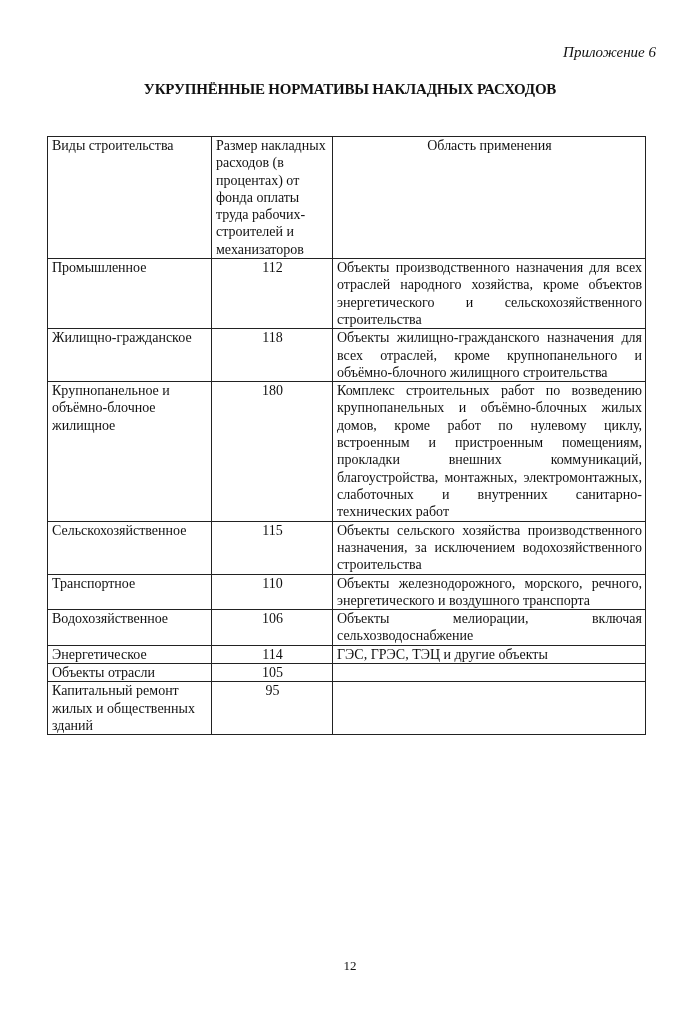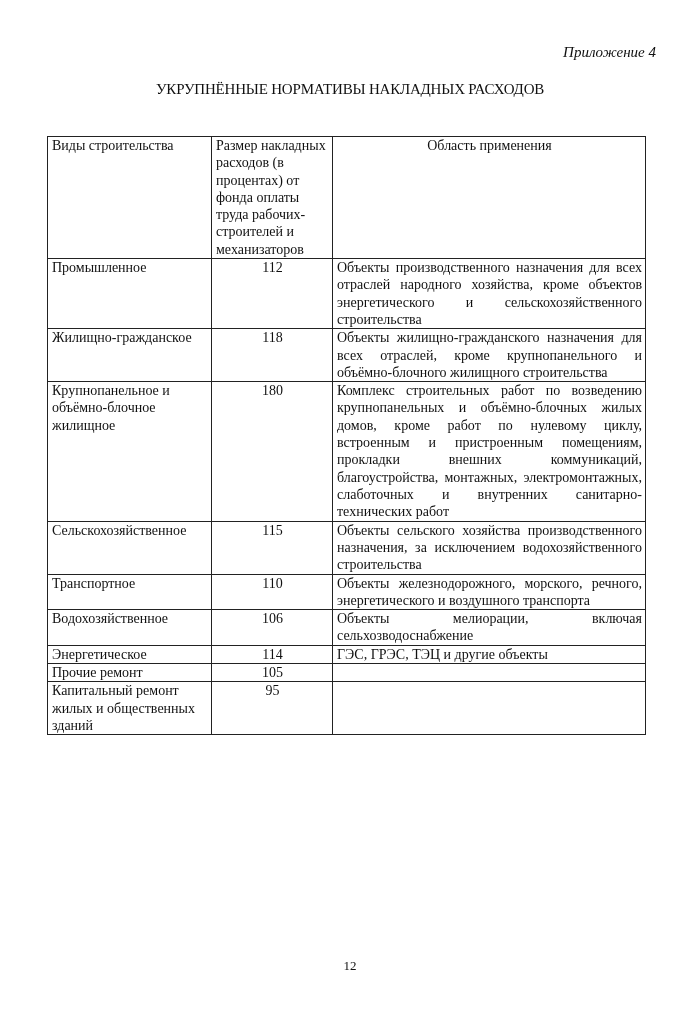--- a/index.html
+++ b/index.html
@@ -21,21 +21,21 @@
       right: 44px;
       font-style: italic;
       font-size: 15px;
     }
     .title {
       position: absolute;
       top: 80px;
       left: 0;
       width: 700px;
       text-align: center;
-      font-weight: normal;
+      font-weight: bold;
       font-size: 15px;
       line-height: 18px;
       letter-spacing: -0.2px;
     }
     table.norms {
       position: absolute;
       top: 136px;
       left: 47px;
       width: 598px;
       border-collapse: collapse;
@@ -62,21 +62,21 @@
       top: 958px;
       left: 0;
       width: 700px;
       text-align: center;
       font-size: 13px;
     }
   </style>
 </head>
 <body>
 
-<div class="appendix">Приложение 4</div>
+<div class="appendix">Приложение 6</div>
 
 <div class="title">
   <div>УКРУПНЁННЫЕ НОРМАТИВЫ НАКЛАДНЫХ РАСХОДОВ</div>
 </div>
 
 <table class="norms">
   <colgroup>
     <col class="c1">
       <col class="c2">
       <col class="c3">
@@ -118,21 +118,21 @@
       <td>Водохозяйственное</td>
       <td class="val">106</td>
       <td class="desc">Объекты мелиорации, включая сельхозводоснабжение</td>
     </tr>
     <tr style="height:18px;">
       <td>Энергетическое</td>
       <td class="val">114</td>
       <td class="desc">ГЭС, ГРЭС, ТЭЦ и другие объекты</td>
     </tr>
     <tr style="height:18px;">
-      <td>Прочие ремонт</td>
+      <td>Объекты отрасли</td>
       <td class="val">105</td>
       <td class="desc"></td>
     </tr>
     <tr style="height:53px;">
       <td>Капитальный ремонт жилых и общественных зданий</td>
       <td class="val">95</td>
       <td class="desc"></td>
     </tr>
   </tbody>
 </table>

